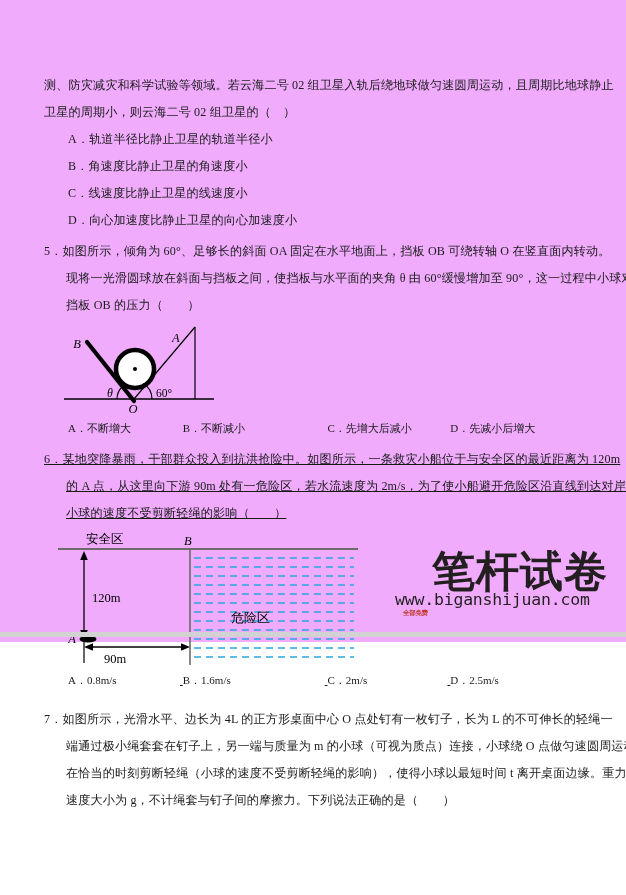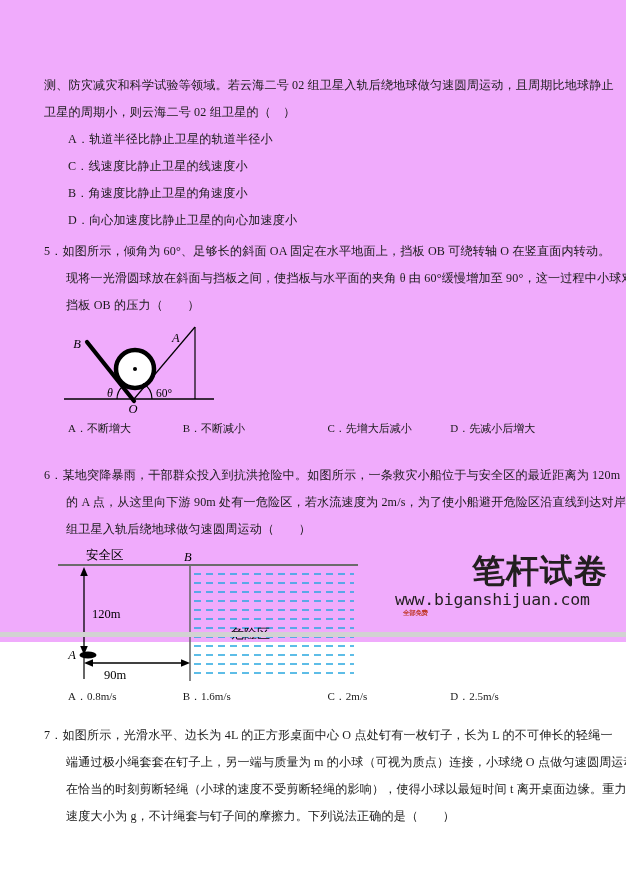--- a/index.html
+++ b/index.html
@@ -65,21 +65,21 @@
     width: 215px;
     height: 72px;
     pointer-events: none;
   }
   .wm-cn {
     position: absolute;
     right: 2px;
     top: 0px;
     font-family: "DejaVu Sans", sans-serif;
     font-weight: bold;
-    font-size: 33px;
+    font-size: 43px;
     color: #231f20;
     letter-spacing: 1px;
     line-height: 38px;
   }
   .wm-url {
     position: absolute;
     left: 0px;
     top: 38px;
     font-family: "DejaVu Sans Mono", monospace;
     font-size: 16.5px;
@@ -110,22 +110,22 @@
 <body>
 
 <div class="page">
 
   <div class="content">
 
     <div>
       <div class="ln">测、防灾减灾和科学试验等领域。若云海二号 02 组卫星入轨后绕地球做匀速圆周运动，且周期比地球静止</div>
       <div class="ln">卫星的周期小，则云海二号 02 组卫星的（　）</div>
       <div class="ln opt">A．轨道半径比静止卫星的轨道半径小</div>
+      <div class="ln opt">B．角速度比静止卫星的角速度小</div>
       <div class="ln opt">C．线速度比静止卫星的线速度小</div>
-      <div class="ln opt">B．角速度比静止卫星的角速度小</div>
       <div class="ln opt">D．向心加速度比静止卫星的向心加速度小</div>
     </div>
 
     <div style="margin-top:4px;">
       <div class="ln">5．如图所示，倾角为 60°、足够长的斜面 OA 固定在水平地面上，挡板 OB 可绕转轴 O 在竖直面内转动。</div>
       <div class="ln indent">现将一光滑圆球放在斜面与挡板之间，使挡板与水平面的夹角 θ 由 60°缓慢增加至 90°，这一过程中小球对</div>
       <div class="ln indent">挡板 OB 的压力（　　）</div>
 
       <div class="fig5">
         <svg width="200" height="96" viewBox="0 0 200 96">
@@ -154,24 +154,24 @@
       </div>
 
       <div class="optrow">
         <span class="o" style="width:112px">A．不断增大</span>
         <span class="o" style="width:142px">B．不断减小</span>
         <span class="o" style="width:120px">C．先增大后减小</span>
         <span class="o">D．先减小后增大</span>
       </div>
     </div>
 
-    <div style="margin-top:20px;">
+    <div style="margin-top:4px;text-decoration:underline;">
       <div class="ln">6．某地突降暴雨，干部群众投入到抗洪抢险中。如图所示，一条救灾小船位于与安全区的最近距离为 120m</div>
       <div class="ln indent">的 A 点，从这里向下游 90m 处有一危险区，若水流速度为 2m/s，为了使小船避开危险区沿直线到达对岸，</div>
-      <div class="ln indent">组卫星入轨后绕地球做匀速圆周运动（　　）</div>
+      <div class="ln indent">小球的速度不受剪断轻绳的影响（　　）</div>
 
       <div class="fig6">
         <svg width="460" height="140" viewBox="0 0 460 140">
           <defs>
             <pattern id="hatch" x="0" y="0" width="460" height="140" patternUnits="userSpaceOnUse">
             </pattern>
           </defs>
 
           <line x1="0" y1="22" x2="300" y2="22" stroke="#6b6b6b" stroke-width="2"></line>
 

